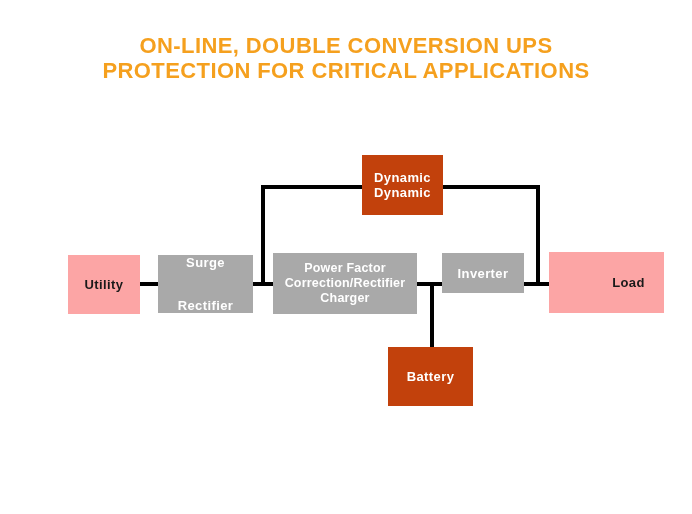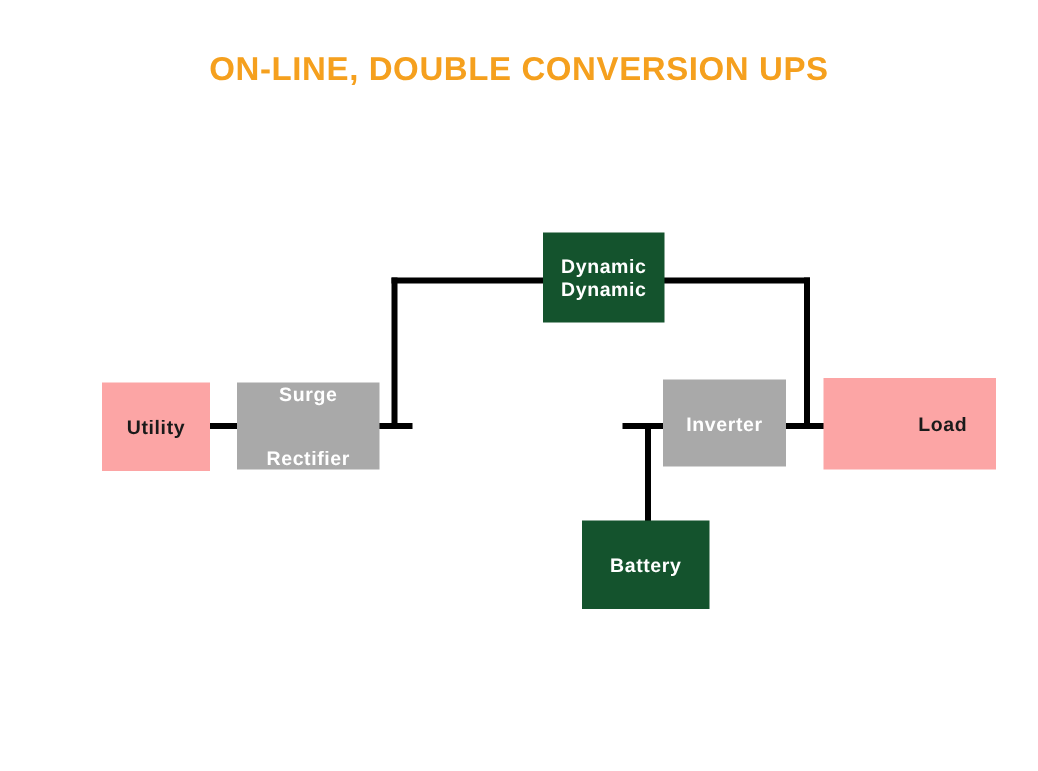--- a/index.html
+++ b/index.html
@@ -43,27 +43,27 @@
     align-items: center;
     justify-content: center;
     text-align: center;
     font-weight: bold;
     font-size: 13px;
     line-height: 15px;
     letter-spacing: 0.4px;
   }
   .node.orange { background: #fca5a5; color: #1a1a1a; }
   .node.gray   { background: #A9A9A9; color: #ffffff; }
-  .node.blue   { background: #14532d; color: #ffffff; }
+  .node.blue   { background: #c2410c; color: #ffffff; }
 
   .node-utility        { left: 68px;  top: 255px; width: 72px;  height: 59px; }
   .node-surge          { left: 158px; top: 255px; width: 95px;  height: 58px; gap: 28px; }
   .node-pfc            { left: 273px; top: 253px; width: 144px; height: 61px;
                          font-size: 12.5px; letter-spacing: 0.2px; }
-  .node-inverter       { left: 442px; top: 253px; width: 82px;  height: 58px; }
+  .node-inverter       { left: 442px; top: 253px; width: 82px;  height: 40px; }
   .node-load           { left: 549px; top: 252px; width: 71px;  height: 61px; padding-left: 44px; }
   .node-dynamic-bypass { left: 362px; top: 155px; width: 81px;  height: 60px; }
   .node-battery        { left: 388px; top: 347px; width: 85px;  height: 59px; }
 
   
   .seg-utility-surge  { left: 138px; top: 282px; width: 22px; height: 4px; }
   .seg-surge-pfc      { left: 251px; top: 282px; width: 24px; height: 4px; }
   .seg-pfc-inverter   { left: 415px; top: 282px; width: 29px; height: 4px; }
   .seg-inverter-load  { left: 522px; top: 282px; width: 29px; height: 4px; }
   
@@ -73,40 +73,46 @@
   
   .seg-battery-v      { left: 430px; top: 284px; width: 4px; height: 65px; }
 </style>
 </head>
 <body>
 
 <div class="canvas">
 
   <div class="title">
     <div>ON-LINE, DOUBLE CONVERSION UPS</div>
+    <div>PROTECTION FOR CRITICAL APPLICATIONS</div>
   </div>
 
   <div class="line seg-bypass-h"></div>
   <div class="line seg-bypass-left-v"></div>
   <div class="line seg-bypass-right-v"></div>
   <div class="line seg-utility-surge"></div>
   <div class="line seg-surge-pfc"></div>
   <div class="line seg-pfc-inverter"></div>
   <div class="line seg-inverter-load"></div>
   <div class="line seg-battery-v"></div>
 
   <div class="node orange node-utility">
     <div>Utility</div>
   </div>
 
   <div class="node gray node-surge">
     <div>Surge</div>
     <div>Rectifier</div>
   </div>
 
+  <div class="node gray node-pfc">
+    <div>Power Factor</div>
+    <div>Correction/Rectifier</div>
+    <div>Charger</div>
+  </div>
 
   <div class="node gray node-inverter">
     <div>Inverter</div>
   </div>
 
   <div class="node orange node-load">
     <div>Load</div>
   </div>
 
   <div class="node blue node-dynamic-bypass">

